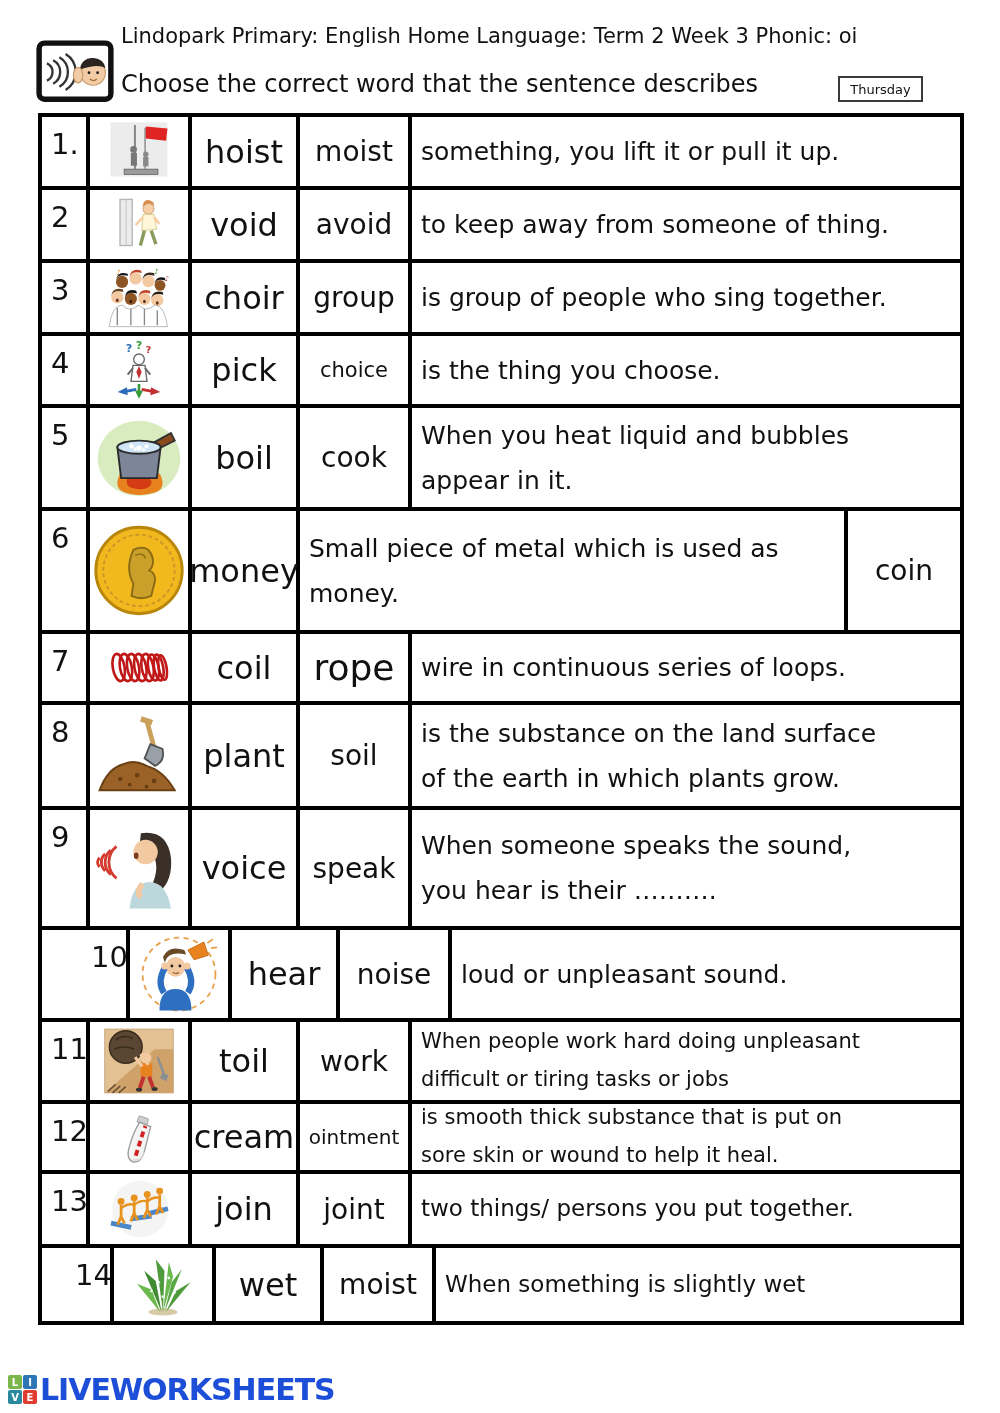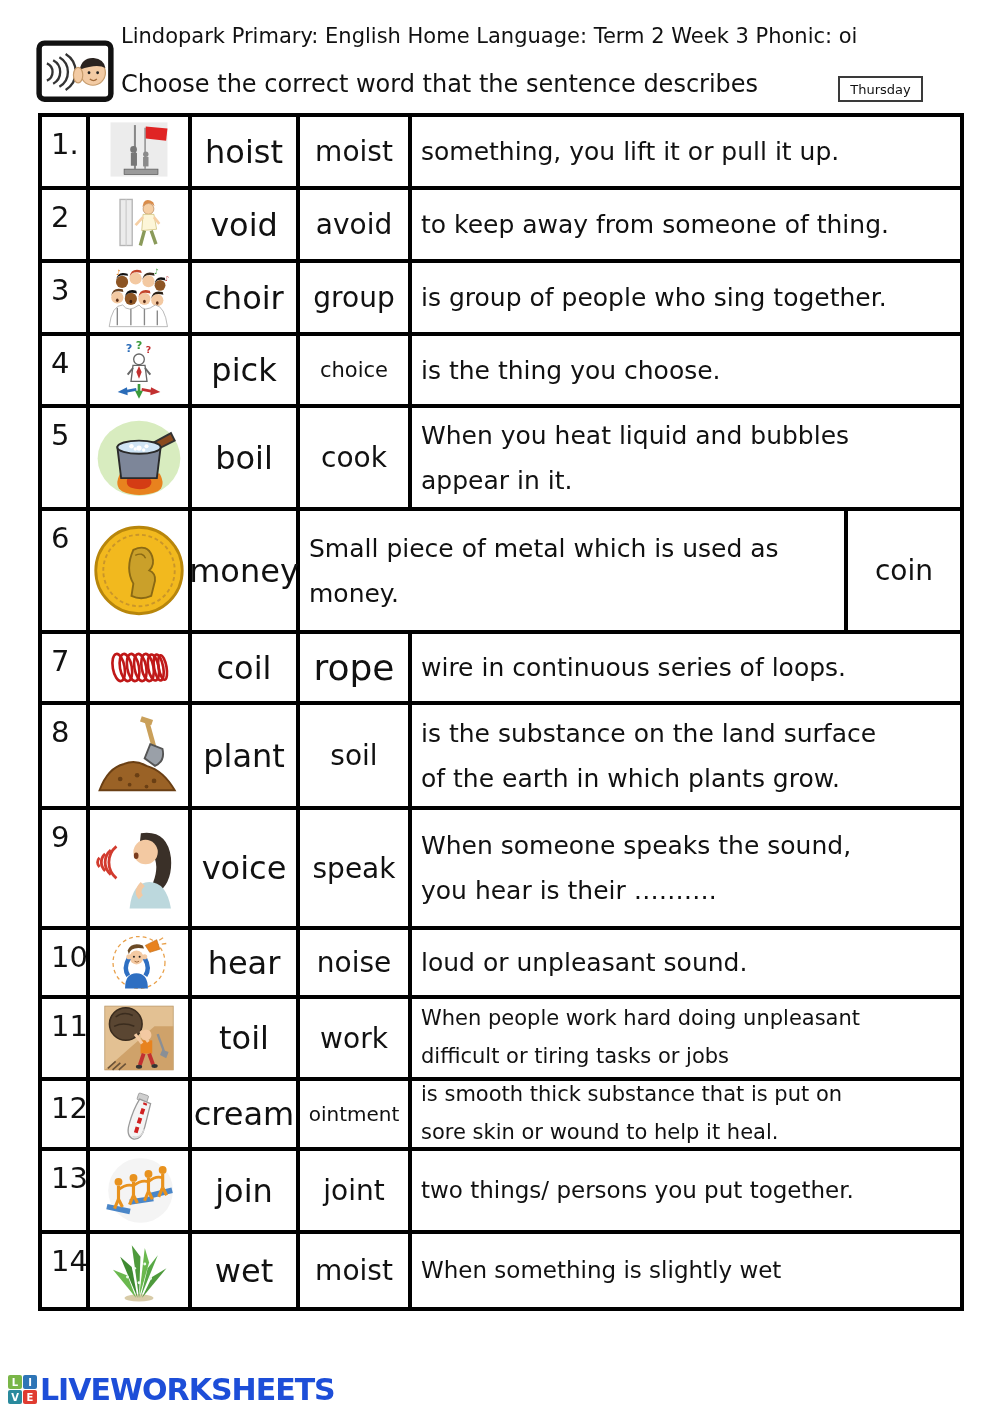--- a/index.html
+++ b/index.html
@@ -9,21 +9,21 @@
   
   .hdr-icon { position:absolute; left:36px; top:40px; width:78px; height:64px; }
   .hdr-line1 { position:absolute; left:121px; top:24px; font-size:21px; font-weight:500; white-space:nowrap; }
   .hdr-line2 { position:absolute; left:121px; top:70px; font-size:24px; font-weight:500; white-space:nowrap; }
   .day-box { position:absolute; left:838px; top:76px; width:85px; height:26px; border:2px solid #3a3a3a;
              display:flex; align-items:center; justify-content:center; font-size:13px; background:#fff; cursor:pointer; }
 
   
   .wtable { position:absolute; left:38px; top:113px; width:926px; border:4px solid #000; background:#fff; }
   .trow { display:flex; border-bottom:4px solid #000; }
-  .trow:last-child { border-bottom:none; }
+  .trow:last-child { border-bottom:none;margin-left:24px; }
   .cell { border-right:4px solid #000; display:flex; align-items:center; }
   .cell:last-child { border-right:none; }
   .cell.num  { width:48px;  font-size:29px; align-items:flex-start; padding:10px 0 0 9px; }
   .cell.img  { width:102px; justify-content:center; }
   .cell.img svg { width:94px; height:calc(100% - 8px); }
   .cell.word { width:108px; justify-content:center; font-size:32px; }
   .cell.word.w2 { width:112px; }
   .cell.sent { flex:1; padding:2px 8px 2px 9px; line-height:1.8; white-space:pre-line; }
 
   
@@ -248,21 +248,21 @@
           <ellipse cx="47" cy="32" rx="2.5" ry="3.5" fill="#7a3c1e"></ellipse>
           <path d="M40 88 q3 -28 21 -28 q18 0 23 28 z" fill="#bcd8dd"></path>
           <path d="M54 62 q-8 8 -2 14" stroke="#f3c9a2" stroke-width="6" fill="none"></path>
         </svg>
       </div>
       <div class="cell word">voice</div>
       <div class="cell word w2" style="font-size:28px">speak</div>
       <div class="cell sent" style="font-size:25px">When someone speaks the sound,
 you hear is their ……….</div>
     </div>
-    <div class="trow" style="height: 69px;">
+    <div class="trow" style="height: 92px; padding-left: 40px;">
       <div class="cell num">10</div>
       <div class="cell img">
         <svg viewBox="0 0 100 90">
           <circle cx="50" cy="45" r="41" fill="none" stroke="#e8a04a" stroke-width="2" stroke-dasharray="6 5"></circle>
           <path d="M60 18 l18 -9 l5 15 l-16 5 z" fill="#e8821e" stroke="#c26a12"></path>
           <line x1="82" y1="10" x2="88" y2="6" stroke="#e8a04a" stroke-width="2"></line>
           <line x1="86" y1="16" x2="93" y2="15" stroke="#e8a04a" stroke-width="2"></line>
           <path d="M34 32 q3 -13 24 -9 l-2 -5 q-18 -6 -24 8 z" fill="#6a4a26"></path>
           <circle cx="46" cy="37" r="11" fill="#f3c9a2"></circle>
           <circle cx="42" cy="36" r="1.6" fill="#222"></circle>
@@ -313,21 +313,21 @@
           <path d="M42 84 q-13 -4 -7 -24 q6 -22 16 -38 l17 7 q-5 20 -9 36 q-5 20 -17 19 z" fill="#f4f4f4" stroke="#9a9a9a" stroke-width="2"></path>
           <path d="M45 74 q9 -30 15 -46" stroke="#d02020" stroke-width="6" fill="none" stroke-dasharray="9 6"></path>
           <path d="M40 80 q14 4 18 -12" stroke="#d8d8d8" stroke-width="2" fill="none"></path>
         </svg>
       </div>
       <div class="cell word">cream</div>
       <div class="cell word w2" style="font-size:20px">ointment</div>
       <div class="cell sent" style="font-size:21px">is smooth thick substance that is put on
 sore skin or wound to help it heal.</div>
     </div>
-    <div class="trow" style="height: 83px;">
+    <div class="trow" style="height: 74px;">
       <div class="cell num">13</div>
       <div class="cell img">
         <svg viewBox="0 0 100 90">
           <circle cx="52" cy="45" r="41" fill="#f4f4f4"></circle>
           <g fill="#4a86c8">
             <rect x="10" y="62" width="30" height="7" transform="rotate(12 10 62)"></rect>
             <rect x="38" y="56" width="30" height="7" transform="rotate(-8 38 56)"></rect>
             <rect x="64" y="48" width="28" height="7" transform="rotate(-14 64 48)"></rect>
           </g>
           <g stroke="#e8921e" stroke-width="4" fill="#e8921e">

